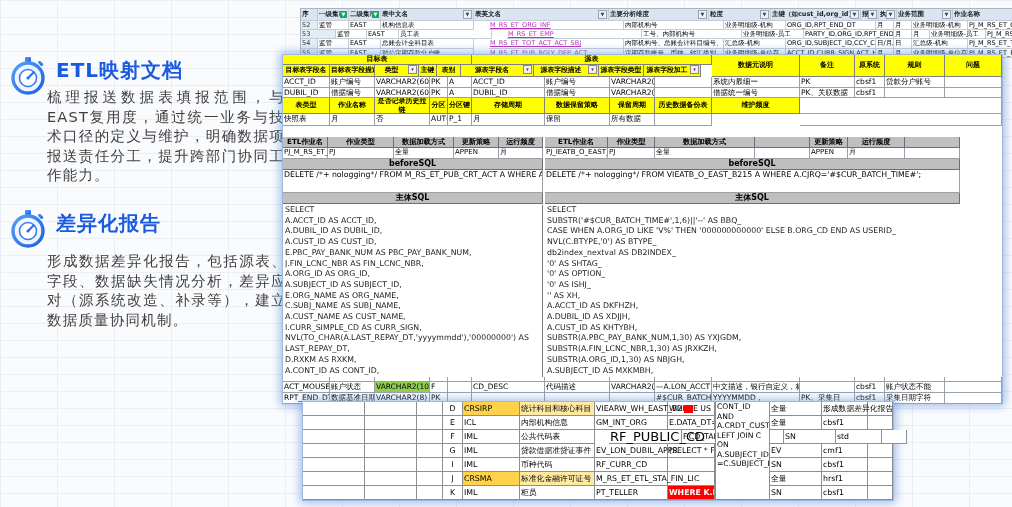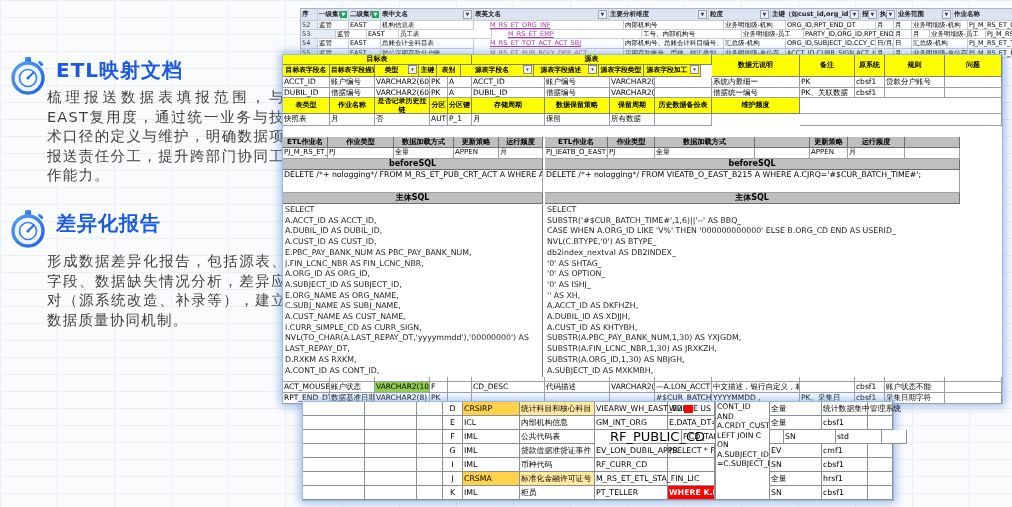--- a/index.html
+++ b/index.html
@@ -405,21 +405,21 @@
         <div class="tcell" style="width: 62px; height: 100%; font-size: 7.8px; line-height: 13px; border-color: rgb(138, 143, 150);"></div>
         <div class="tcell" style="width: 52px; height: 100%; font-size: 7.8px; line-height: 13px; border-color: rgb(138, 143, 150);"></div>
         <div class="tcell" style="width: 26px; height: 100%; font-size: 7.8px; line-height: 13px; border-color: rgb(138, 143, 150);"></div>
         <div class="tcell" style="width: 20px; height: 100%; font-size: 7.8px; line-height: 13px; border-color: rgb(138, 143, 150); text-align: center;">D</div>
         <div class="tcell ylo1" style="width: 57px; height: 100%; font-size: 7.8px; line-height: 13px; border-color: rgb(138, 143, 150);">CRSIRP</div>
         <div class="tcell ylo2" style="width: 75px; height: 100%; font-size: 7.8px; line-height: 13px; border-color: rgb(138, 143, 150);">统计科目和核心科目</div>
         <div class="tcell ovf" style="width: 73px; height: 100%; font-size: 7.8px; line-height: 13px; border-color: rgb(138, 143, 150);">VIEARW_WH_EAST_B2<div class="redmark"></div></div>
         <div class="tcell" style="width: 47px; height: 100%; font-size: 7.8px; line-height: 13px; border-color: rgb(138, 143, 150);">WHERE US</div>
         <div class="tcell" style="width: 55px; height: 100%; font-size: 7.8px; line-height: 13px; border-color: rgb(138, 143, 150);"></div>
         <div class="tcell" style="width: 52px; height: 100%; font-size: 7.8px; line-height: 13px; border-color: rgb(138, 143, 150);">全量</div>
-        <div class="tcell ovf" style="width: 46px; height: 100%; font-size: 7.8px; line-height: 13px; border-color: rgb(138, 143, 150);">统计数据集中管理系统</div>
+        <div class="tcell ovf" style="width: 46px; height: 100%; font-size: 7.8px; line-height: 13px; border-color: rgb(138, 143, 150);">形成数据差异化报告</div>
         <div class="tcell" style="width: 25px; height: 100%; font-size: 7.8px; line-height: 13px; border-color: rgb(138, 143, 150);"></div>
       </div>
       <div class="trow" style="height: 14px;">
         <div class="tcell" style="width: 62px; height: 100%; font-size: 7.8px; line-height: 13px; border-color: rgb(138, 143, 150);"></div>
         <div class="tcell" style="width: 52px; height: 100%; font-size: 7.8px; line-height: 13px; border-color: rgb(138, 143, 150);"></div>
         <div class="tcell" style="width: 26px; height: 100%; font-size: 7.8px; line-height: 13px; border-color: rgb(138, 143, 150);"></div>
         <div class="tcell" style="width: 20px; height: 100%; font-size: 7.8px; line-height: 13px; border-color: rgb(138, 143, 150); text-align: center;">E</div>
         <div class="tcell" style="width: 57px; height: 100%; font-size: 7.8px; line-height: 13px; border-color: rgb(138, 143, 150);">ICL</div>
         <div class="tcell" style="width: 75px; height: 100%; font-size: 7.8px; line-height: 13px; border-color: rgb(138, 143, 150);">内部机构信息</div>
         <div class="tcell ovf" style="width: 73px; height: 100%; font-size: 7.8px; line-height: 13px; border-color: rgb(138, 143, 150);">GM_INT_ORG</div>

